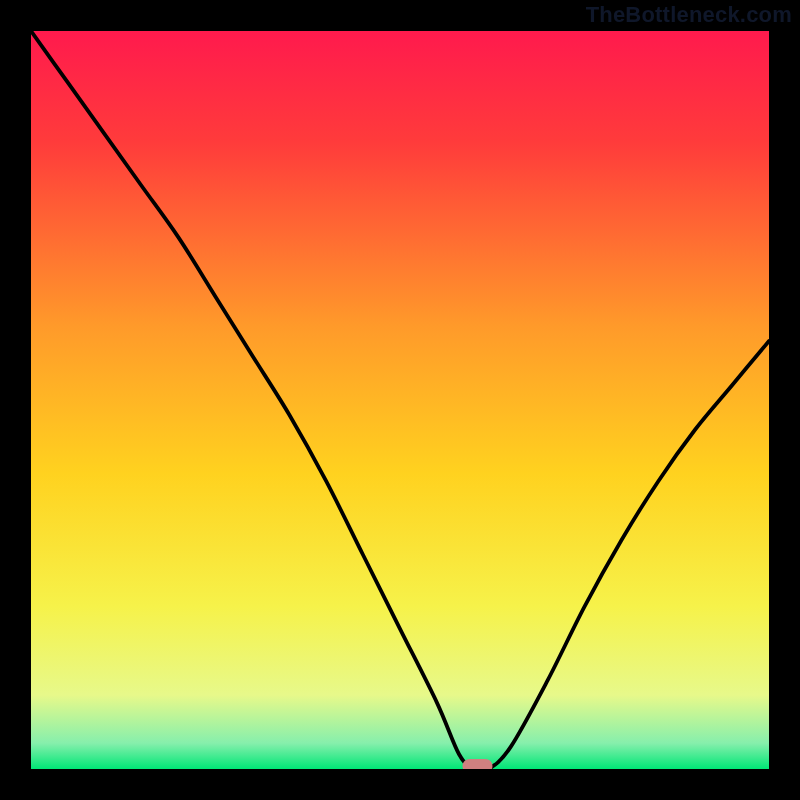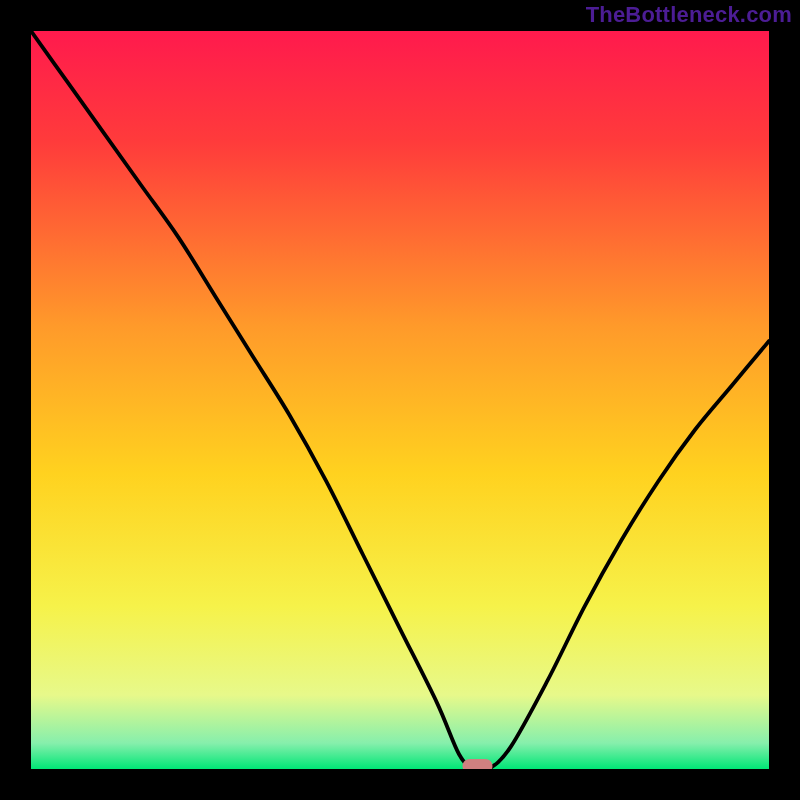--- a/index.html
+++ b/index.html
@@ -15,21 +15,21 @@
     position: relative;
     width: 800px;
     height: 800px;
   }
   .attribution {
     position: absolute;
     top: 2px;
     right: 8px;
     font-size: 22px;
     font-weight: 600;
-    color: #4c1d95;
+    color: #0f172a;
     letter-spacing: 0.2px;
     z-index: 3;
   }
   svg {
     position: absolute;
     top: 0;
     left: 0;
   }
 </style>
 </head>

